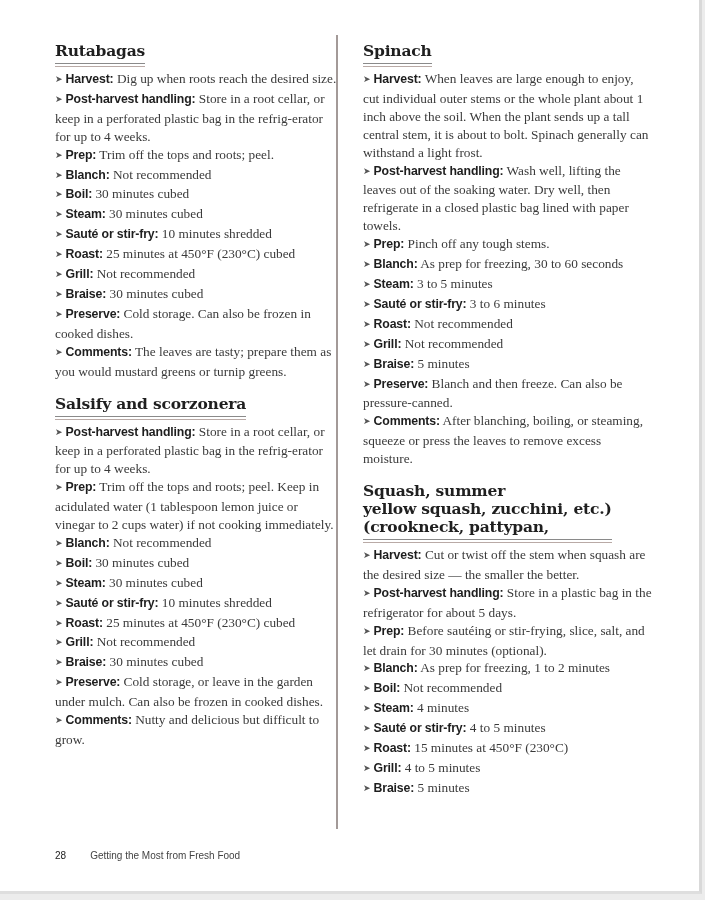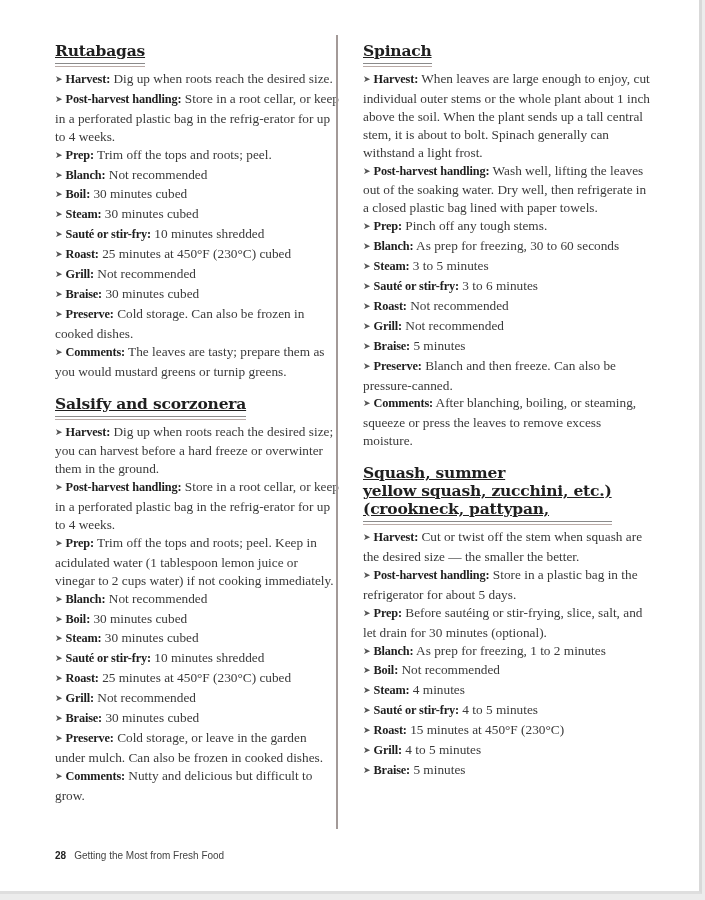--- a/index.html
+++ b/index.html
@@ -35,55 +35,54 @@
     font-weight: bold;
     font-size: 15.5px;
     line-height: 18px;
     color: #1f1f1f;
     letter-spacing: -0.2px;
     display: inline-block;
     padding-bottom: 3px;
     border-bottom: 1px solid #8a8a8a;
     position: relative;
     margin-bottom: 6px;
-    text-decoration: underline;
   }
   .heading::after {
     content: "";
     position: absolute; left: 0; right: 0; bottom: -4px;
     border-bottom: 1px solid #b9aaa6;
   }
   .entry {
     font-size: 13.3px;
     line-height: 17.9px;
     color: #3a3a3a;
     margin: 0;
   }
   .entry .arrow {
     font-family: "DejaVu Sans", sans-serif;
     font-size: 9px;
     color: #555;
     margin-right: 3px;
     position: relative; top: -1px;
   }
   .entry .label {
-    font-family: Liberation Serif, serif;
+    font-family: Liberation Sans, sans-serif;
     font-weight: bold;
     font-size: 12.3px;
     color: #1e1e1e;
     letter-spacing: -0.15px;
   }
   .footer {
     position: absolute;
     left: 55px; top: 850px;
     font-family: "Liberation Sans", "DejaVu Sans", sans-serif;
     font-size: 10px;
     color: #444;
   }
-  .footer .pagenum { font-weight: bold; color: #222; margin-right: 8px; }
+  .footer .pagenum { font-weight: normal; color: #222; margin-right: 24px; }
 </style>
 </head>
 <body>
 
 <div class="page">
 
   <div class="col left">
 
     <div class="section">
       <div class="heading">Rutabagas</div>
@@ -96,21 +95,20 @@
       <p class="entry"><span class="arrow">➤</span><span class="label">Sauté or stir-fry:</span> <span>10 minutes shredded</span></p>
       <p class="entry"><span class="arrow">➤</span><span class="label">Roast:</span> <span>25 minutes at 450°F (230°C) cubed</span></p>
       <p class="entry"><span class="arrow">➤</span><span class="label">Grill:</span> <span>Not recommended</span></p>
       <p class="entry"><span class="arrow">➤</span><span class="label">Braise:</span> <span>30 minutes cubed</span></p>
       <p class="entry"><span class="arrow">➤</span><span class="label">Preserve:</span> <span>Cold storage. Can also be frozen in cooked dishes.</span></p>
       <p class="entry"><span class="arrow">➤</span><span class="label">Comments:</span> <span>The leaves are tasty; prepare them as you would mustard greens or turnip greens.</span></p>
     </div>
 
     <div class="section">
       <div class="heading">Salsify and scorzonera</div>
-      <p class="entry"><span class="arrow">➤</span><span class="label">Harvest:</span> <span>Dig up when roots reach the desired size; you can harvest before a hard freeze or overwinter them in the ground.</span></p>
       <p class="entry"><span class="arrow">➤</span><span class="label">Post-harvest handling:</span> <span>Store in a root cellar, or keep in a perforated plastic bag in the refrig-erator for up to 4 weeks.</span></p>
       <p class="entry"><span class="arrow">➤</span><span class="label">Prep:</span> <span>Trim off the tops and roots; peel. Keep in acidulated water (1 tablespoon lemon juice or vinegar to 2 cups water) if not cooking immediately.</span></p>
       <p class="entry"><span class="arrow">➤</span><span class="label">Blanch:</span> <span>Not recommended</span></p>
       <p class="entry"><span class="arrow">➤</span><span class="label">Boil:</span> <span>30 minutes cubed</span></p>
       <p class="entry"><span class="arrow">➤</span><span class="label">Steam:</span> <span>30 minutes cubed</span></p>
       <p class="entry"><span class="arrow">➤</span><span class="label">Sauté or stir-fry:</span> <span>10 minutes shredded</span></p>
       <p class="entry"><span class="arrow">➤</span><span class="label">Roast:</span> <span>25 minutes at 450°F (230°C) cubed</span></p>
       <p class="entry"><span class="arrow">➤</span><span class="label">Grill:</span> <span>Not recommended</span></p>
       <p class="entry"><span class="arrow">➤</span><span class="label">Braise:</span> <span>30 minutes cubed</span></p>
       <p class="entry"><span class="arrow">➤</span><span class="label">Preserve:</span> <span>Cold storage, or leave in the garden under mulch. Can also be frozen in cooked dishes.</span></p>

